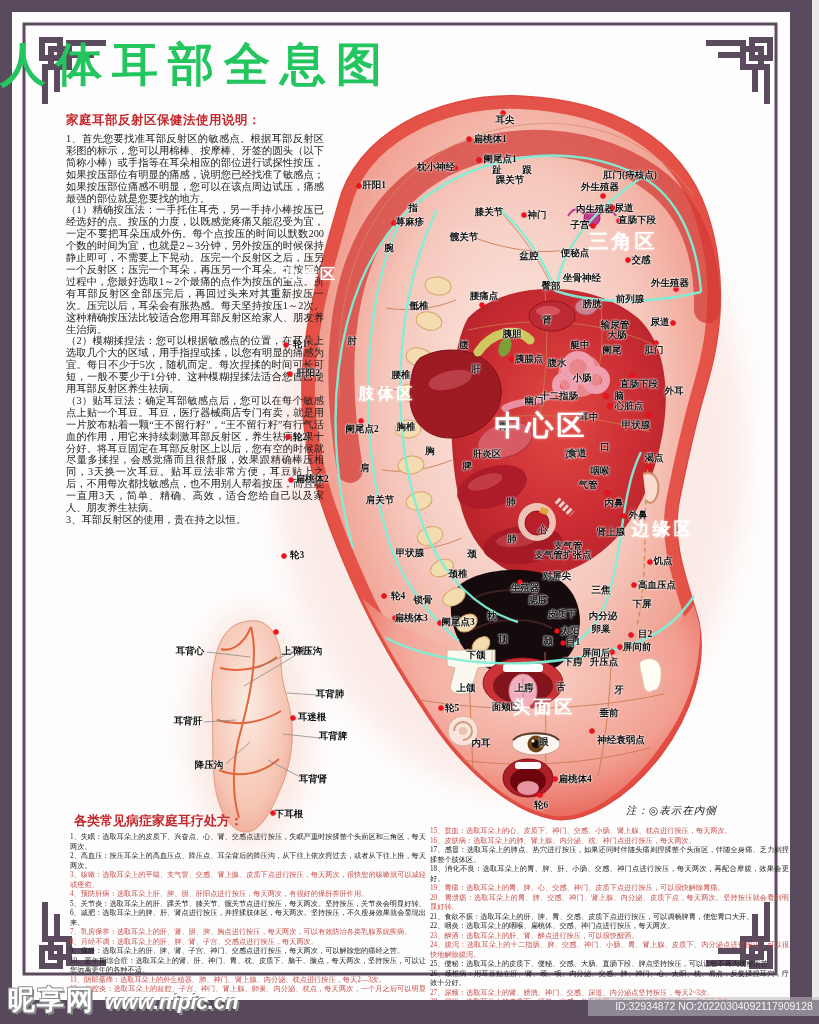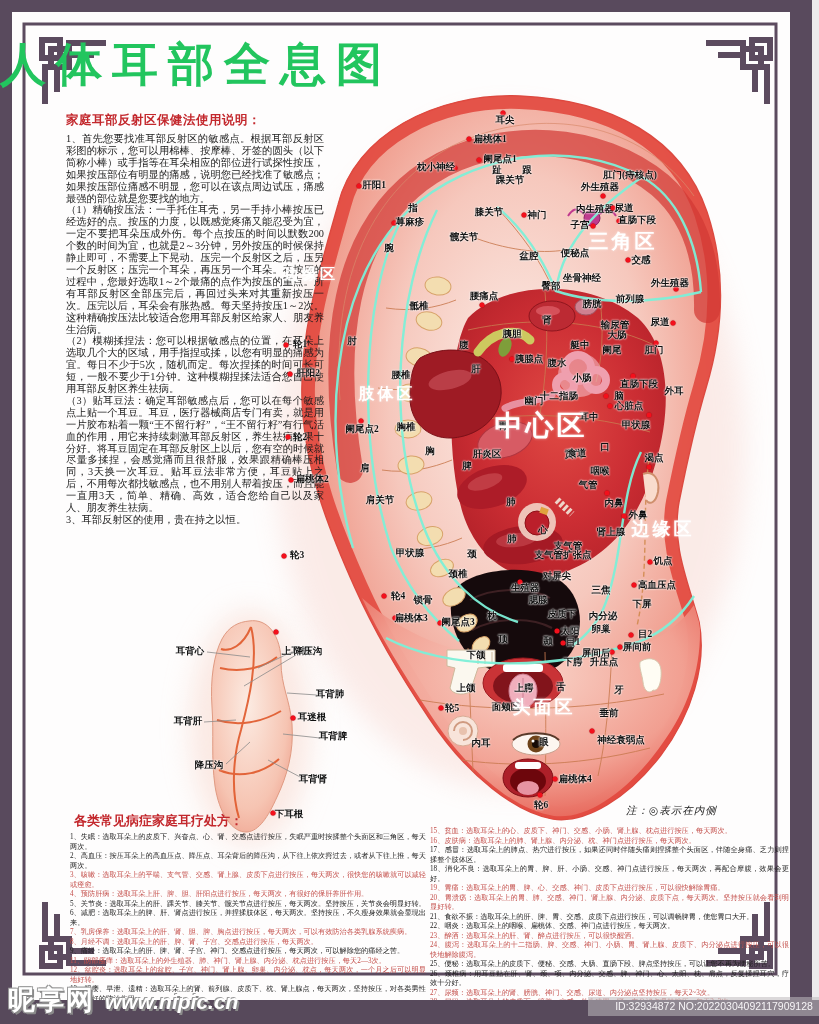--- a/index.html
+++ b/index.html
@@ -424,20 +424,21 @@
   <div id="rx-left" class="rx-col">
       <p>1、失眠：选取耳朵上的皮质下、兴奋点、心、肾、交感点进行按压，失眠严重时按揉整个头面区和三角区，每天两次。</p>
       <p>2、高血压：按压耳朵上的高血压点、降压点、耳朵背后的降压沟，从下往上依次捋过去，或者从下往上推，每天两次。</p>
       <p class="red">3、咳嗽：选取耳朵上的平喘、支气管、交感、肾上腺、皮质下点进行按压，每天两次，很快您的咳嗽就可以减轻或痊愈。</p>
       <p class="red">4、预防肝病：选取耳朵上肝、脾、胆、肝阳点进行按压，每天两次，有很好的保肝养肝作用。</p>
       <p>5、关节炎：选取耳朵上的肝、踝关节、膝关节、髋关节点进行按压，每天两次。坚持按压，关节炎会明显好转。</p>
       <p>6、减肥：选取耳朵上的脾、肝、肾点进行按压，并捏揉肢体区，每天两次。坚持按压，不久瘦身效果就会显现出来。</p>
       <p class="red">7、乳房保养：选取耳朵上的肝、肾、胆、脾、胸点进行按压，每天两次，可以有效防治各类乳腺系统疾病。</p>
       <p class="red">8、月经不调：选取耳朵上的肝、脾、肾、子宫、交感点进行按压，每天两次。</p>
       <p>9、痛经：选取耳朵上的肝、脾、肾、子宫、神门、交感点进行按压，每天两次，可以解除您的痛经之苦。</p>
+      <p>10、更年期综合症：选取耳朵上的肾、肝、神门、胃、枕、皮质下、脑干、脑点，每天两次，坚持按压，可以让您远离更年的各种不适。</p>
       <p class="red">11、阴部瘙痒：选取耳朵上的外生殖器、肺、神门、肾上腺、内分泌、枕点进行按压，每天2—3次。</p>
       <p class="red">12、盆腔炎：选取耳朵上的盆腔、子宫、神门、肾上腺、卵巢、内分泌、枕点，每天两次，一个月之后可以明显地好转。</p>
       <p>13、阳痿、早泄、遗精：选取耳朵上的肾、前列腺、皮质下、枕、肾上腺点，每天两次，坚持按压，对各类男性病有很好的防治作用。</p>
       <p>14、肾保健：选取耳朵上的肾、膀胱、心、肝、肺、皮质下、枕点进行按压，每天两次，可以预防各类肾系统疾病。</p>
     </div>
   <div id="rx-right" class="rx-col">
       <p class="red">15、贫血：选取耳朵上的心、皮质下、神门、交感、小肠、肾上腺、枕点进行按压，每天两次。</p>
       <p class="red">16、皮肤病：选取耳朵上的肺、肾上腺、内分泌、枕、神门点进行按压，每天两次。</p>
       <p>17、感冒：选取耳朵上的肺点、热穴进行按压，如果还同时伴随头痛则捏揉整个头面区，伴随全身痛、乏力则捏揉整个肢体区。</p>
       <p>18、消化不良：选取耳朵上的胃、脾、肝、小肠、交感、神门点进行按压，每天两次，再配合摩腹，效果会更好。</p>

